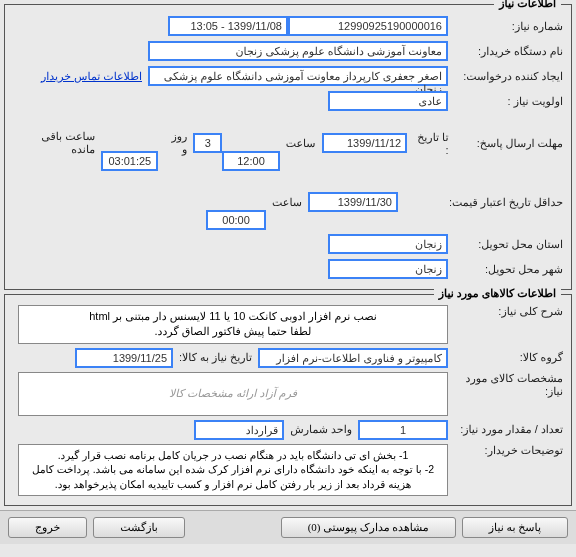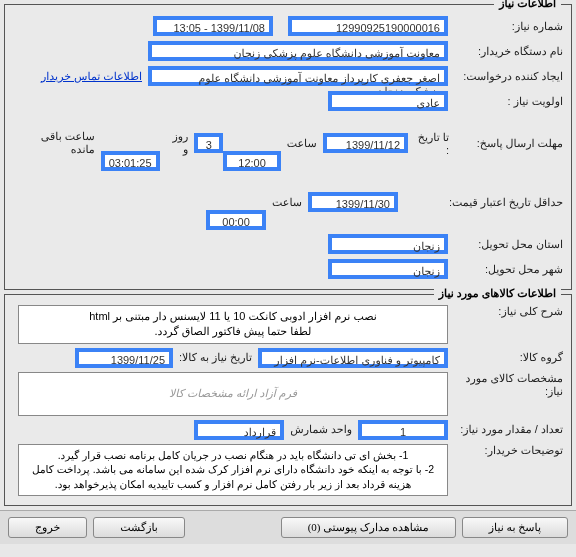--- a/index.html
+++ b/index.html
@@ -37,29 +37,29 @@
   min-height: 22px;
 }
 .label {
   width: 115px;
   text-align: right;
   font-size: 11px;
   color: #222;
 }
 .field {
   background: #fff;
-  border: 4px solid #3b82f6;
+  border: 2px solid #3b82f6;
   height: 20px;
   padding: 2px 4px;
   font-size: 11px;
   text-align: right;
   color: #333;
 }
 .field-small { width: 120px; }
-.field-med { width: 160px; margin-left: 15px; }
+.field-med { width: 160px; }
 .field-wide { width: 300px; padding-left: 12px; }
 .sub-label {
   font-size: 11px;
   padding: 0 6px;
   color: #222;
 }
 .link {
   color: #0033cc;
   text-decoration: underline;
   cursor: pointer;

